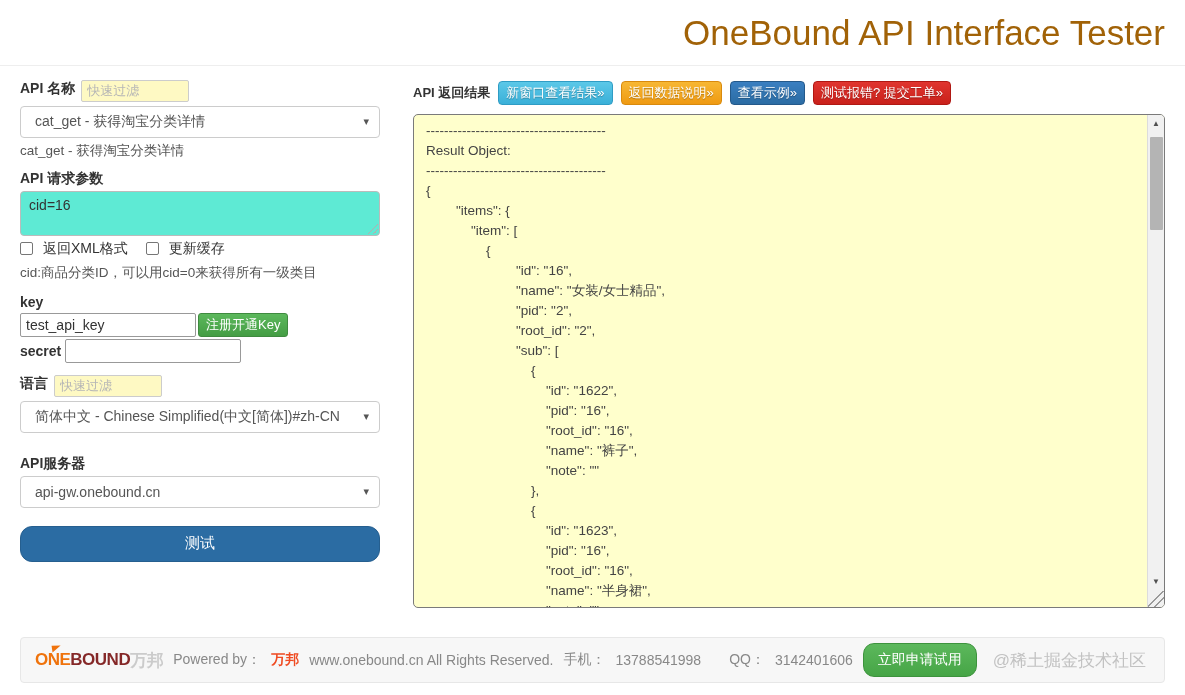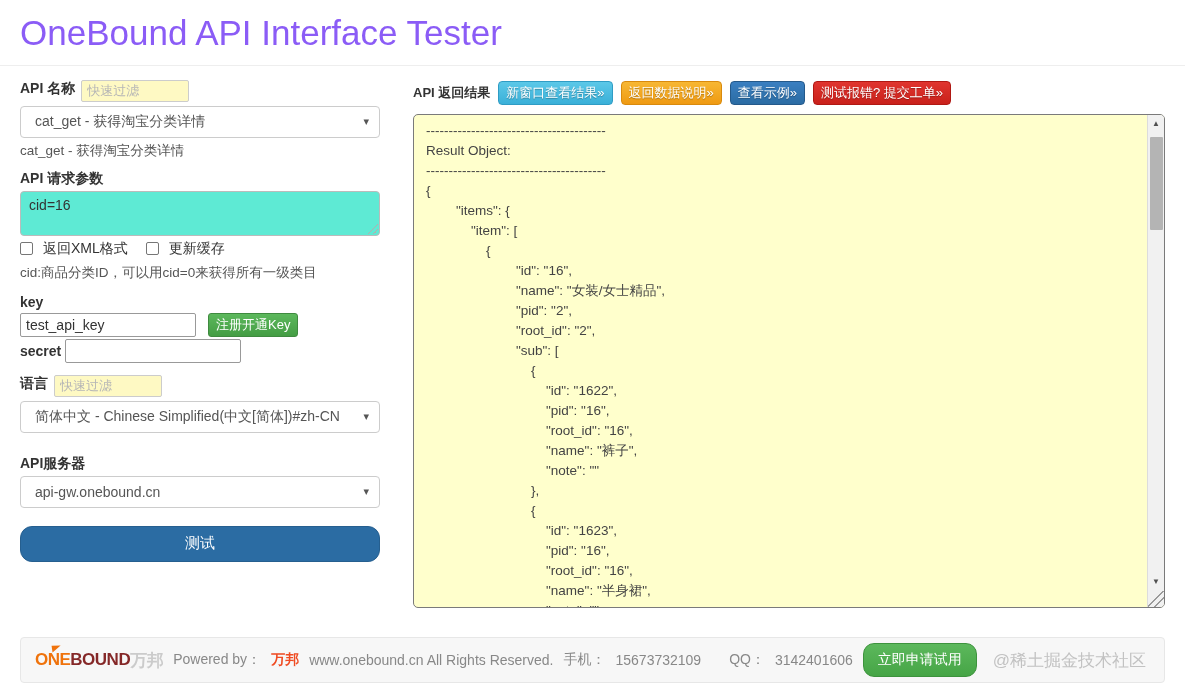--- a/index.html
+++ b/index.html
@@ -15,23 +15,24 @@
   .page { position: relative; width: 1185px; height: 695px; }
 
   
   .page-header {
     padding: 14px 20px 12px 20px;
     border-bottom: 1px solid #eeeeee;
   }
   .page-title {
     font-size: 35px;
     font-weight: 400;
-    color: #8b5cf6;
+    color: #a16207;
     line-height: 1.1;
     margin: 0;
+    text-align: right;
   }
 
   
   .cols { display: flex; padding: 0 12px; }
   .col-left { width: 396px; padding: 14px 8px 0 8px; }
   .col-right { flex: 1; padding: 14px 8px 0 8px; }
 
   
   .field-label {
     font-weight: bold;
@@ -116,21 +117,21 @@
   .cb {
     width: 13px; height: 13px;
     border: 1px solid #767676;
     background: #ffffff;
     border-radius: 2px;
     display: inline-block;
     flex: none;
   }
   .cb-label { margin-right: 8px; }
 
-  .key-row { display: flex; align-items: stretch; gap: 12px; margin-bottom: 2px; }
+  .key-row { display: flex; align-items: stretch; gap: 2px; margin-bottom: 2px; }
   .text-input {
     width: 176px;
     height: 24px;
     border: 1px solid #999999;
     border-radius: 2px;
     background: #ffffff;
     padding: 2px 5px;
     font-size: 14px;
     color: #333333;
     font-family: "Liberation Sans", sans-serif;
@@ -408,21 +409,21 @@
   <div class="footer">
     <span class="logo">
       <span class="one"><span class="flag"></span>ONE</span>
         <span class="bound">BOUND</span>
         <span class="cn">万邦</span>
     </span>
     <span class="f-text">Powered by：</span>
     <span class="f-brand">万邦</span>
     <span class="f-text">www.onebound.cn All Rights Reserved.</span>
     <span class="f-text">手机：</span>
-    <span class="f-text">15673732109</span>
+    <span class="f-text">13788541998</span>
     <span class="f-sp"></span>
     <span class="f-text">QQ：</span>
     <span class="f-text">3142401606</span>
     <button class="btn-trial">立即申请试用</button>
     <span class="watermark">@稀土掘金技术社区</span>
   </div>
 
 </div>
 
 </body></html>

